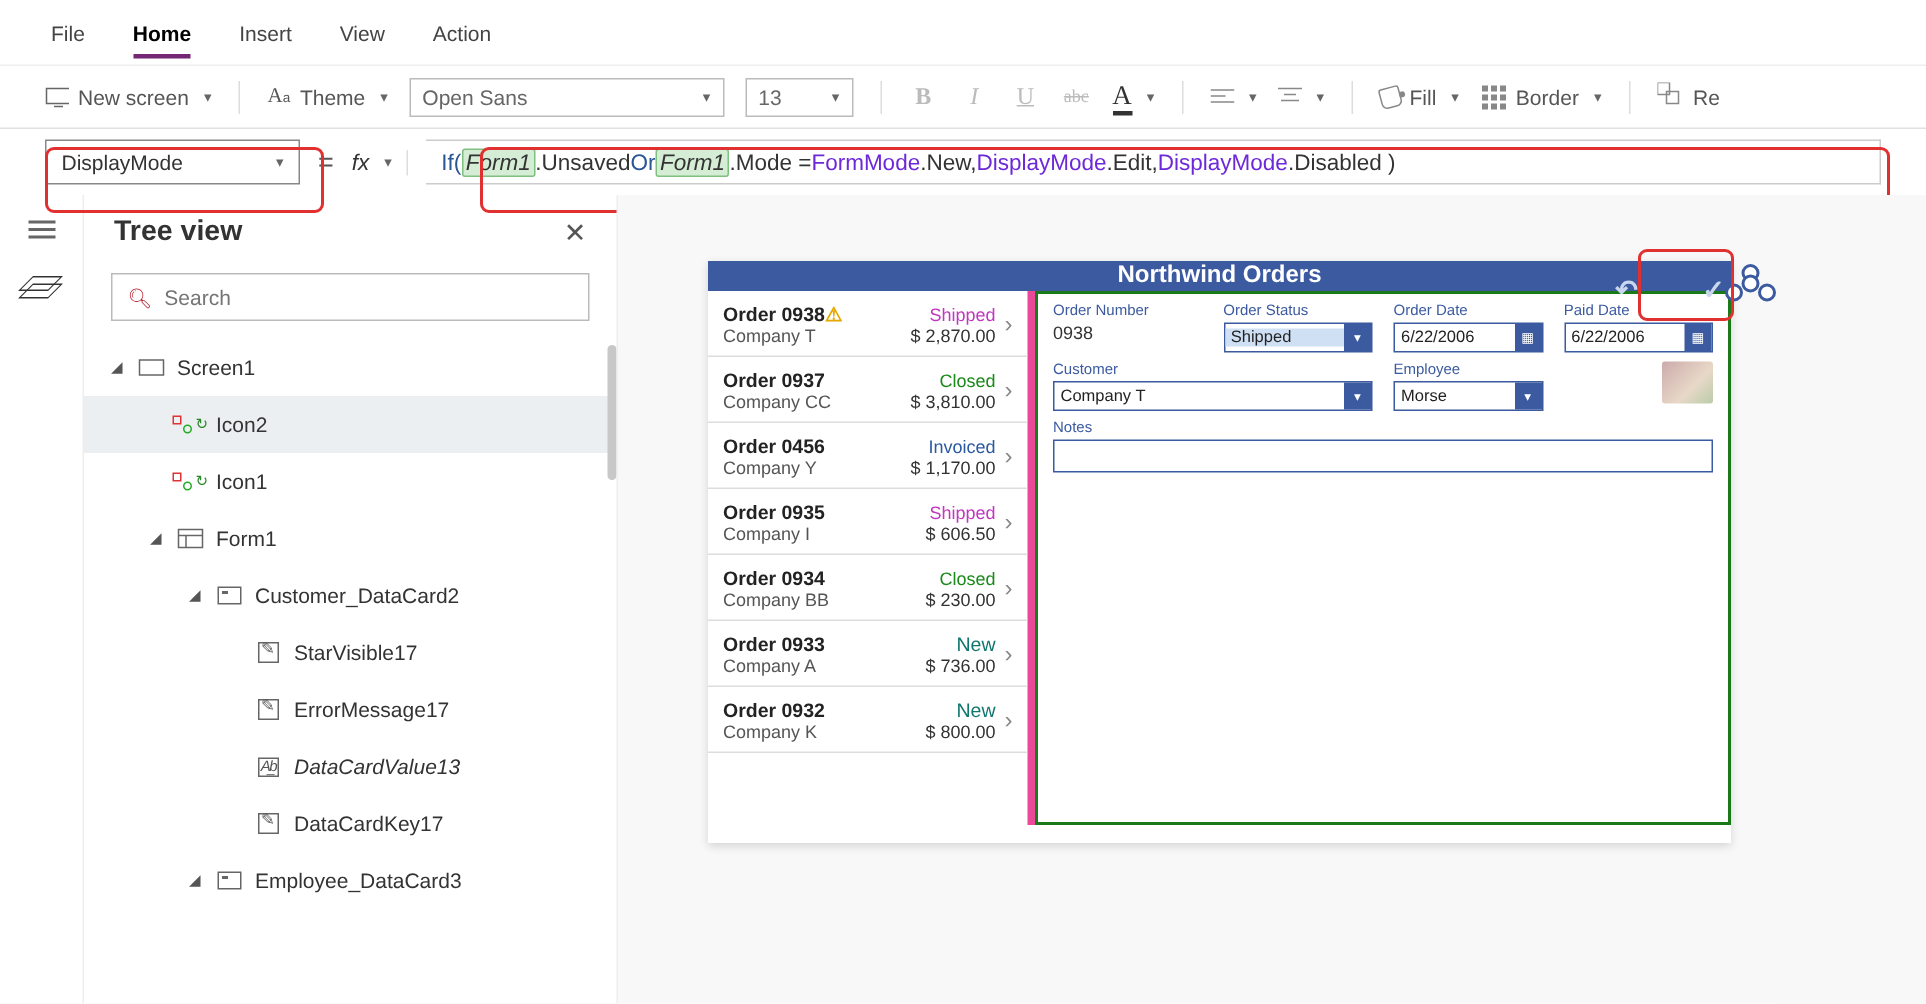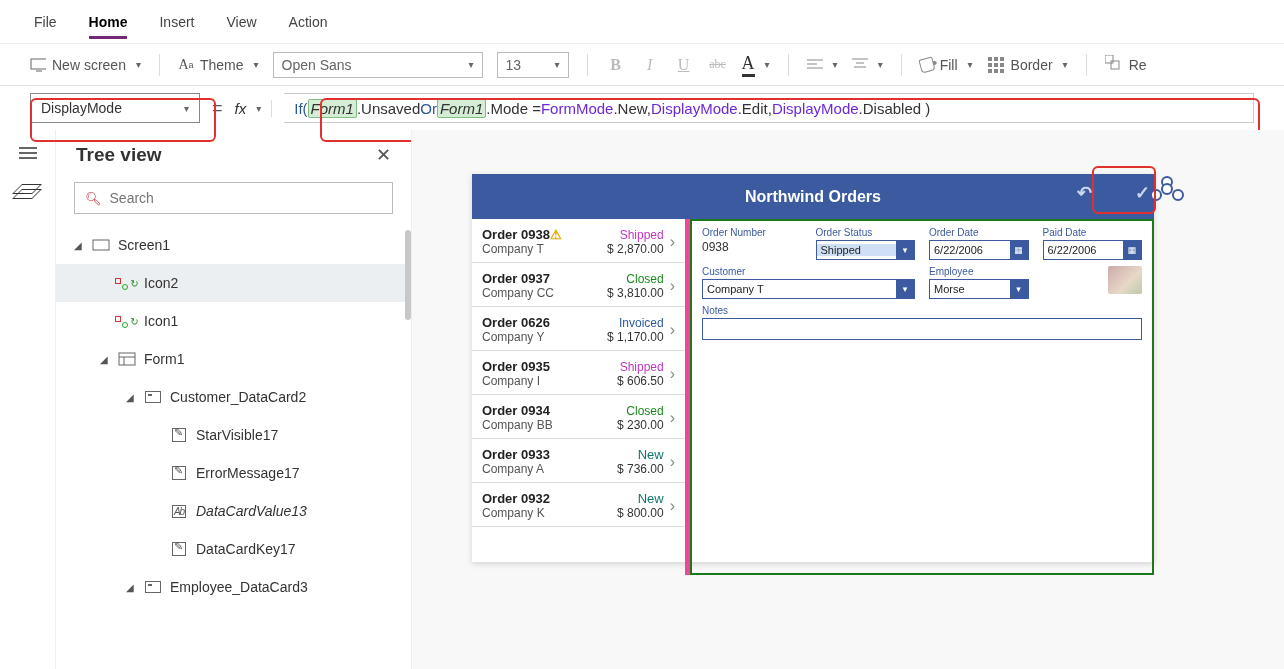--- a/index.html
+++ b/index.html
@@ -64,21 +64,21 @@
   .miniic .g { width:6px;height:6px;border:1px solid #2a2; border-radius:50%; position:relative; top:6px;}
   .cardic { width:16px; height:12px; border:1.5px solid #666; position:relative;}
   .cardic::before{content:"";position:absolute;top:2px;left:2px;width:4px;height:2px;background:#666;}
   .pencil { width:14px;height:14px;border:1.5px solid #666; position:relative;}
   .pencil::after{content:"✎"; position:absolute; top:-3px; left:1px; font-size:11px;}
   .abcic{font-size:10px;letter-spacing:-1px;border:1px solid #666;padding:0 1px;}
 
   
   .canvas { flex: 1; background: #f8f8f8; position: relative; padding: 44px 60px; overflow: hidden; }
   .app { width: 682px; height: 388px; background: #fff; box-shadow: 0 2px 6px rgba(0,0,0,.15); position: relative; }
-  .apphdr { background: #3b5aa0; color: #fff; height: 45px; display: flex; align-items: center; justify-content: center; font-weight: 600; font-size: 16px; position: relative; }
+  .apphdr { background: #3b5aa0; color: #fff; height: 20px; display: flex; align-items: center; justify-content: center; font-weight: 600; font-size: 16px; position: relative; }
   .hdricons { position: absolute; right: 6px; top: 2px; display: flex; gap: 10px; color: #dbe4f3; font-size: 18px; }
   .xcirc { position: relative; width: 40px; height: 28px; }
   .xcirc .c { position:absolute; width:12px; height:12px; border:2px solid #3b5aa0; border-radius:50%; background:#fff;}
   .xcirc .c1{top:0;left:13px;} .xcirc .c2{top:13px;left:2px;} .xcirc .c3{top:13px;left:24px;} .xcirc .c4{top:7px;left:13px;}
   .appbody { display: flex; height: calc(100% - 32px); }
   .orderlist { width: 218px; border-right: 5px solid #ec4899; overflow: hidden; }
   .orderrow { border-bottom: 1px solid #ddd; padding: 8px 10px 6px 10px; display: flex; align-items: center; font-size: 12px; position: relative; }
   .orderrow .info { flex: 1; }
   .orderrow .t1 { font-weight: 700; font-size: 13px; color: #222; }
   .orderrow .t2 { color: #555; font-size: 12px; }
@@ -368,21 +368,21 @@
                 <div class="t2">Company CC</div>
               </div>
               <div class="right">
                 <div class="s-Closed">Closed</div>
                 <div class="amt">$ 3,810.00</div>
               </div>
               <div class="arr">›</div>
             </div>
             <div class="orderrow">
               <div class="info">
-                <div class="t1">Order 0626</div>
+                <div class="t1">Order 0456</div>
                 <div class="t2">Company Y</div>
               </div>
               <div class="right">
                 <div class="s-Invoiced">Invoiced</div>
                 <div class="amt">$ 1,170.00</div>
               </div>
               <div class="arr">›</div>
             </div>
             <div class="orderrow">
               <div class="info">

